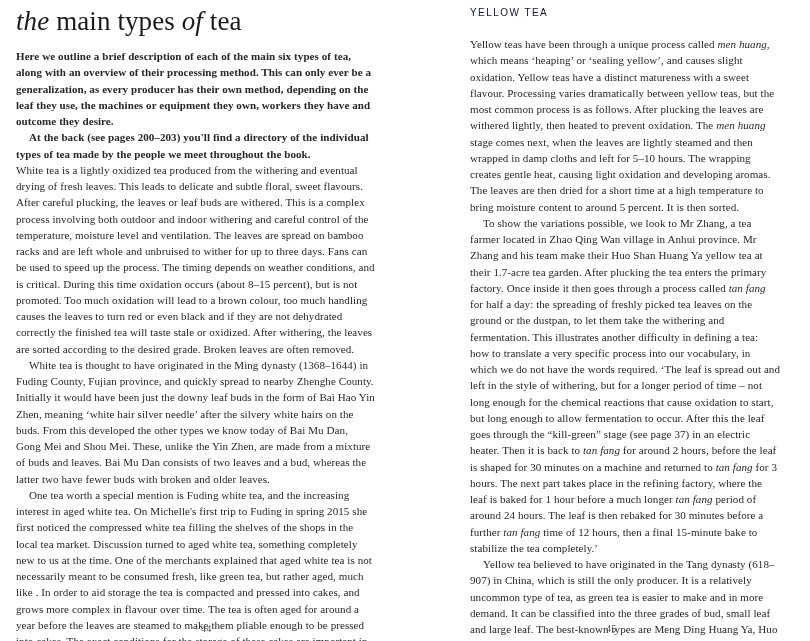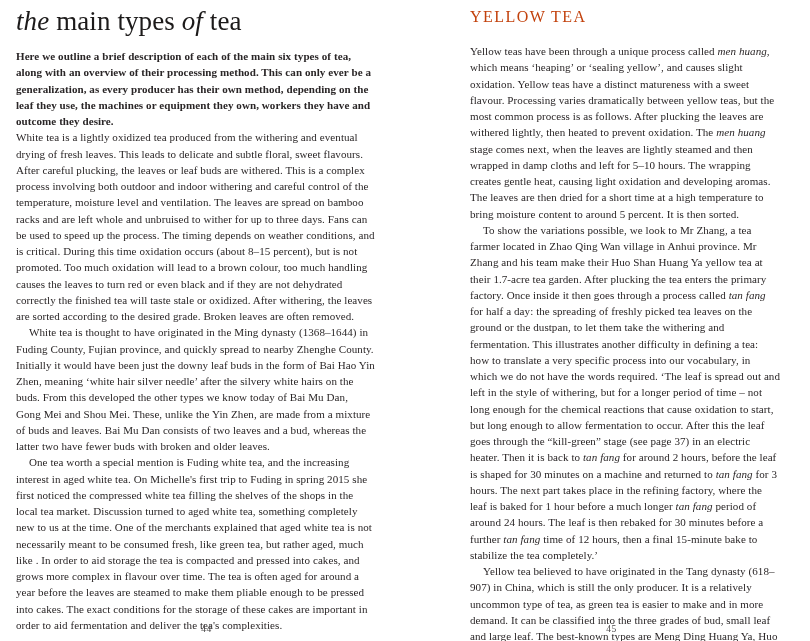--- a/index.html
+++ b/index.html
@@ -52,24 +52,24 @@
   }
   .chapter-title .ital {
     font-style: italic;
   }
   .chapter-title .rom {
     font-style: normal;
   }
 
   
   .section-heading {
-    font-family: Liberation Serif, serif;
-    font-size: 16px;
+    font-family: Liberation Sans, sans-serif;
+    font-size: 10px;
     font-weight: 400;
-    color: #c2410c;
+    color: #0f172a;
     letter-spacing: 1.45px;
     text-transform: uppercase;
     margin: 0;
     line-height: 1.2;
   }
 
   .heading-white-tea  { margin-top: 28px; margin-bottom: 17px; }
   .heading-yellow-tea { margin-top: 7px;  margin-bottom: 17px; }
 
   
@@ -111,20 +111,21 @@
 
 <div class="spread">
 
   <div class="page page-left">
     <div class="page-body">
 
       <h1 class="chapter-title"><span class="ital">the</span> <span class="rom">main types</span> <span class="ital">of</span> <span class="rom">tea</span></h1>
 
       <div class="intro-block" style="margin-top:12px;font-weight:bold;">
         <p class="body-text">Here we outline a brief description of each of the main six types of tea, along with an overview of their processing method. This can only ever be a generalization, as every producer has their own method, depending on the leaf they use, the machines or equipment they own, workers they have and outcome they desire.</p>
+        <p class="body-text">At the back (see pages 200–203) you'll find a directory of the individual types of tea made by the people we meet throughout the book.</p>
       </div>
 
 
       <p class="body-text">White tea is a lightly oxidized tea produced from the withering and eventual drying of fresh leaves. This leads to delicate and subtle floral, sweet flavours. After careful plucking, the leaves or leaf buds are withered. This is a complex process involving both outdoor and indoor withering and careful control of the temperature, moisture level and ventilation. The leaves are spread on bamboo racks and are left whole and unbruised to wither for up to three days. Fans can be used to speed up the process. The timing depends on weather conditions, and is critical. During this time oxidation occurs (about 8–15 percent), but is not promoted. Too much oxidation will lead to a brown colour, too much handling causes the leaves to turn red or even black and if they are not dehydrated correctly the finished tea will taste stale or oxidized. After withering, the leaves are sorted according to the desired grade. Broken leaves are often removed.</p>
       <p class="body-text">White tea is thought to have originated in the Ming dynasty (1368–1644) in Fuding County, Fujian province, and quickly spread to nearby Zhenghe County. Initially it would have been just the downy leaf buds in the form of Bai Hao Yin Zhen, meaning ‘white hair silver needle’ after the silvery white hairs on the buds. From this developed the other types we know today of Bai Mu Dan, Gong Mei and Shou Mei. These, unlike the Yin Zhen, are made from a mixture of buds and leaves. Bai Mu Dan consists of two leaves and a bud, whereas the latter two have fewer buds with broken and older leaves.</p>
       <p class="body-text">One tea worth a special mention is Fuding white tea, and the increasing interest in aged white tea. On Michelle's first trip to Fuding in spring 2015 she first noticed the compressed white tea filling the shelves of the shops in the local tea market. Discussion turned to aged white tea, something completely new to us at the time. One of the merchants explained that aged white tea is not necessarily meant to be consumed fresh, like green tea, but rather aged, much like . In order to aid storage the tea is compacted and pressed into cakes, and grows more complex in flavour over time. The tea is often aged for around a year before the leaves are steamed to make them pliable enough to be pressed into cakes. The exact conditions for the storage of these cakes are important in order to aid fermentation and deliver the tea's complexities.</p>
 
     </div>
     <div class="folio">44</div>
   </div>

